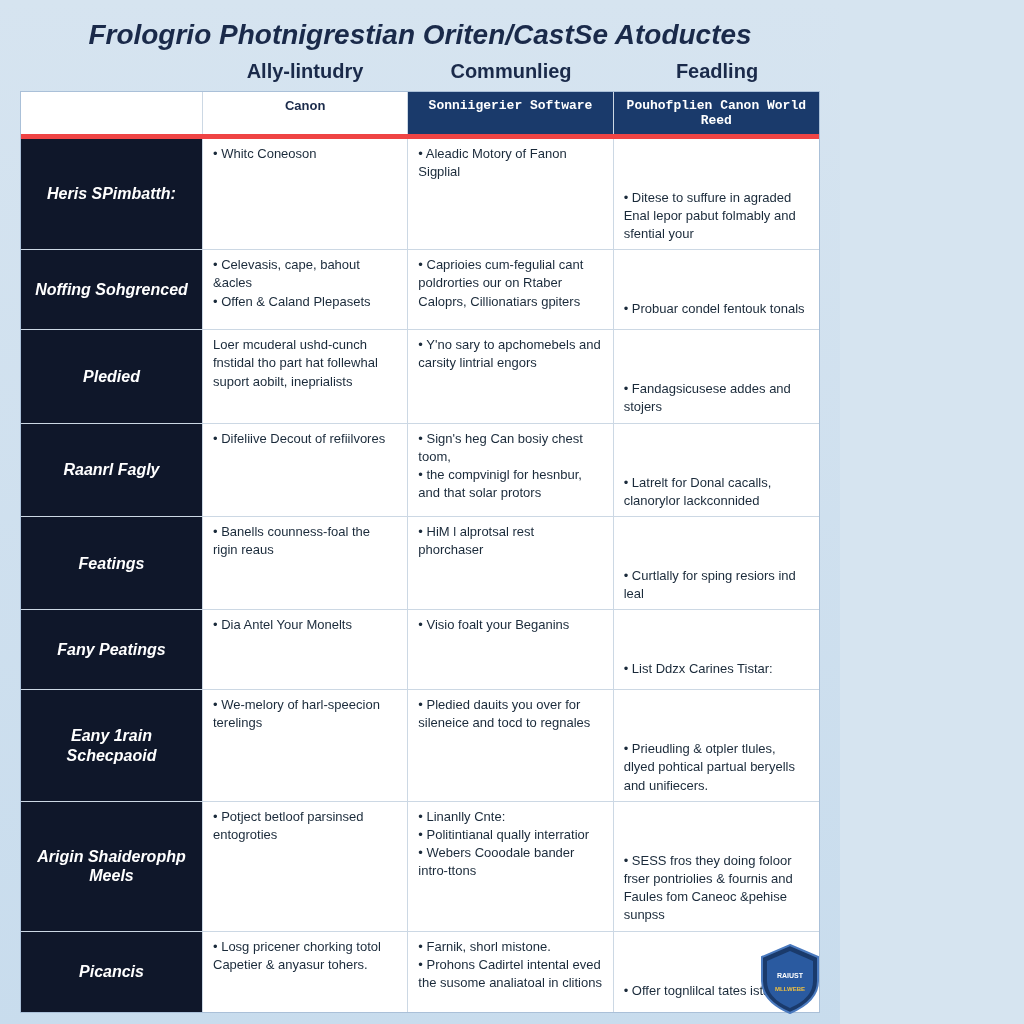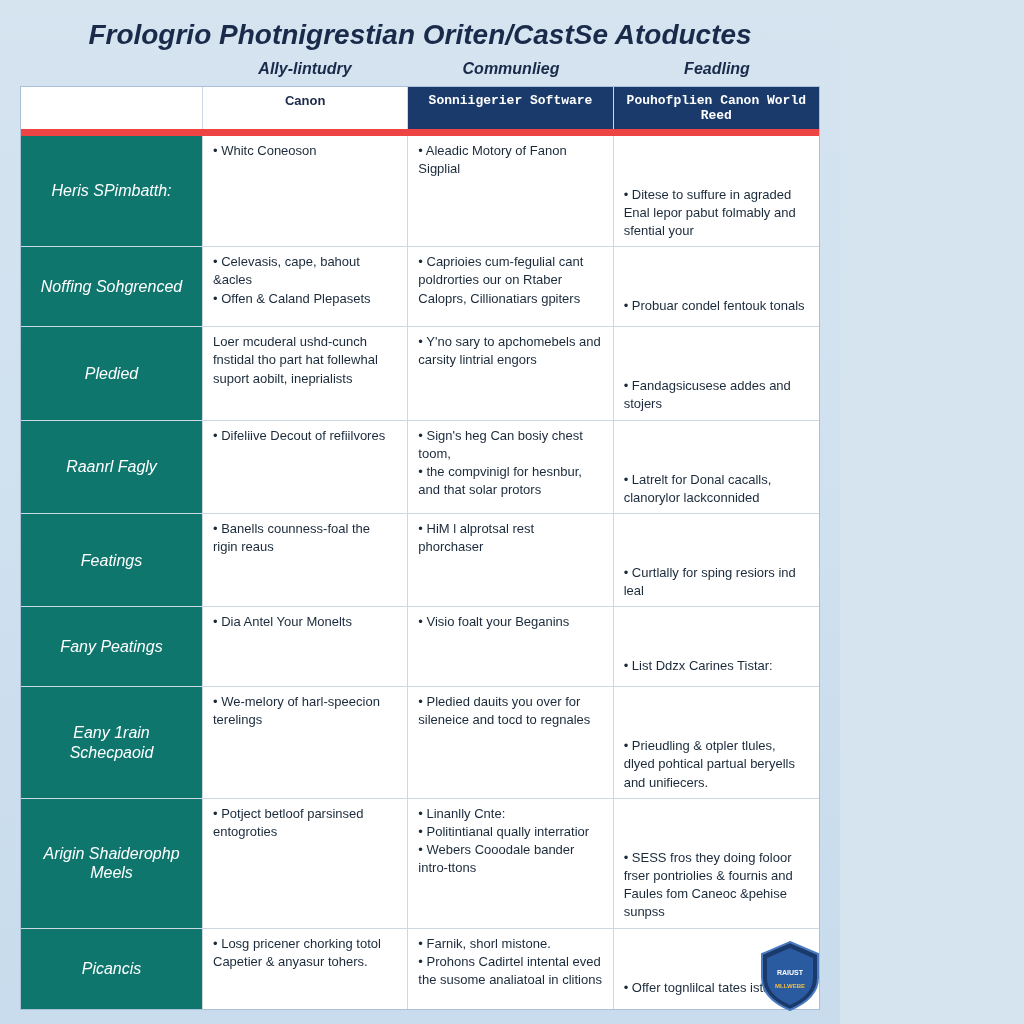--- a/index.html
+++ b/index.html
@@ -26,35 +26,34 @@
       font-style: italic;
     }
     .col-headers {
       display: grid;
       grid-template-columns: 182px 1fr 1fr 1fr;
       margin-bottom: 4px;
     }
     .col-header-empty { }
     .col-header {
       text-align: center;
-      font-size: 16px;
+      font-size: 20px;
       font-weight: 800;
       color: #1a2a4a;
-      font-style: italic;
       padding: 4px 6px;
     }
     .table-wrapper {
       border: 1px solid #aac0d8;
       background: white;
     }
     .sub-header-row {
       display: grid;
       grid-template-columns: 182px 1fr 1fr 1fr;
       background: white;
-      border-bottom: 7px solid #ef4444;
+      border-bottom: 5px solid #ef4444;
     }
     .sub-header-cell {
       text-align: center;
       font-size: 13px;
       font-weight: 700;
       color: #1a2a4a;
       padding: 6px 8px;
       border-right: 1px solid #ccd8e4;
     }
     .sub-header-cell:last-child { border-right: none; }
@@ -64,23 +63,23 @@
       font-family: Liberation Mono, monospace;
     }
     .data-row {
       display: grid;
       grid-template-columns: 182px 1fr 1fr 1fr;
       border-bottom: 1px solid #ccd8e4;
       min-height: 80px;
     }
     .data-row:last-child { border-bottom: none; }
     .row-label {
-      background: #0f766e;
+      background: #0f172a;
       color: white;
-      font-weight: 400;
+      font-weight: 700;
       font-size: 16px;
       font-style: italic;
       display: flex;
       align-items: center;
       justify-content: center;
       text-align: center;
       padding: 8px 10px;
       border-right: 1px solid #ccd8e4;
       line-height: 1.2;
     }

